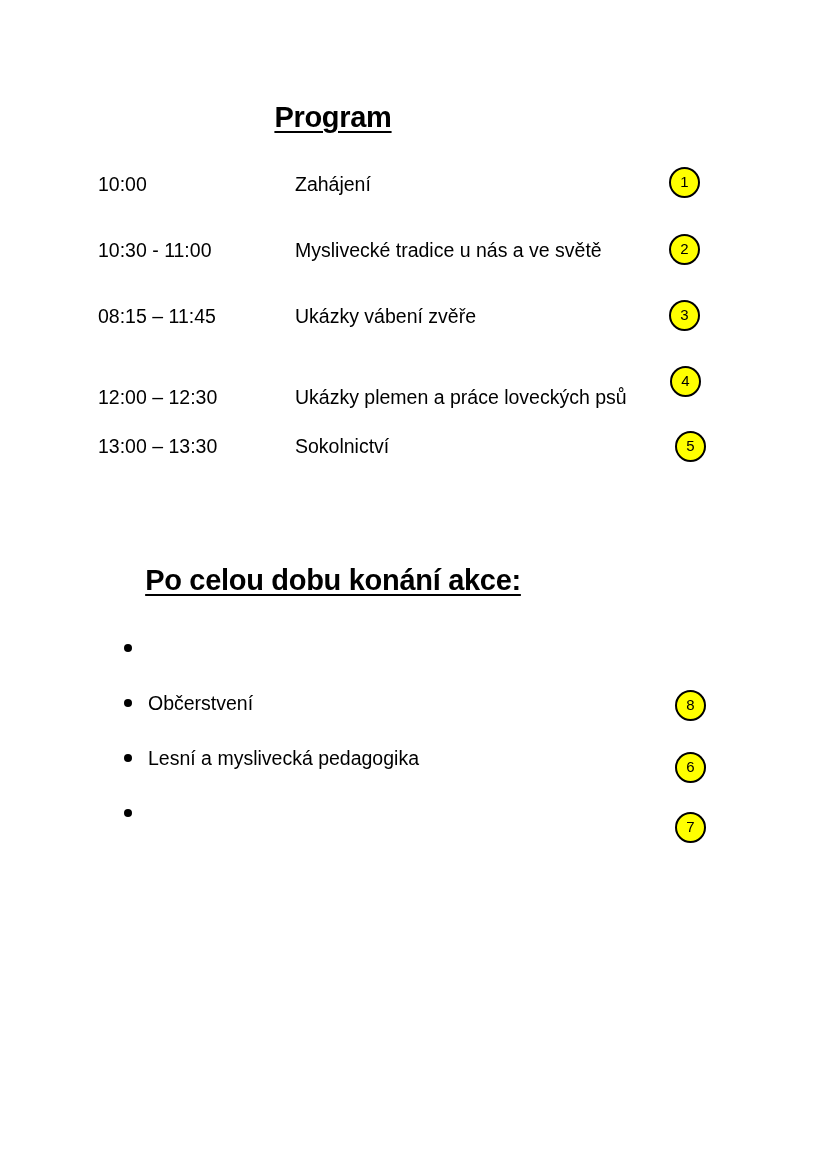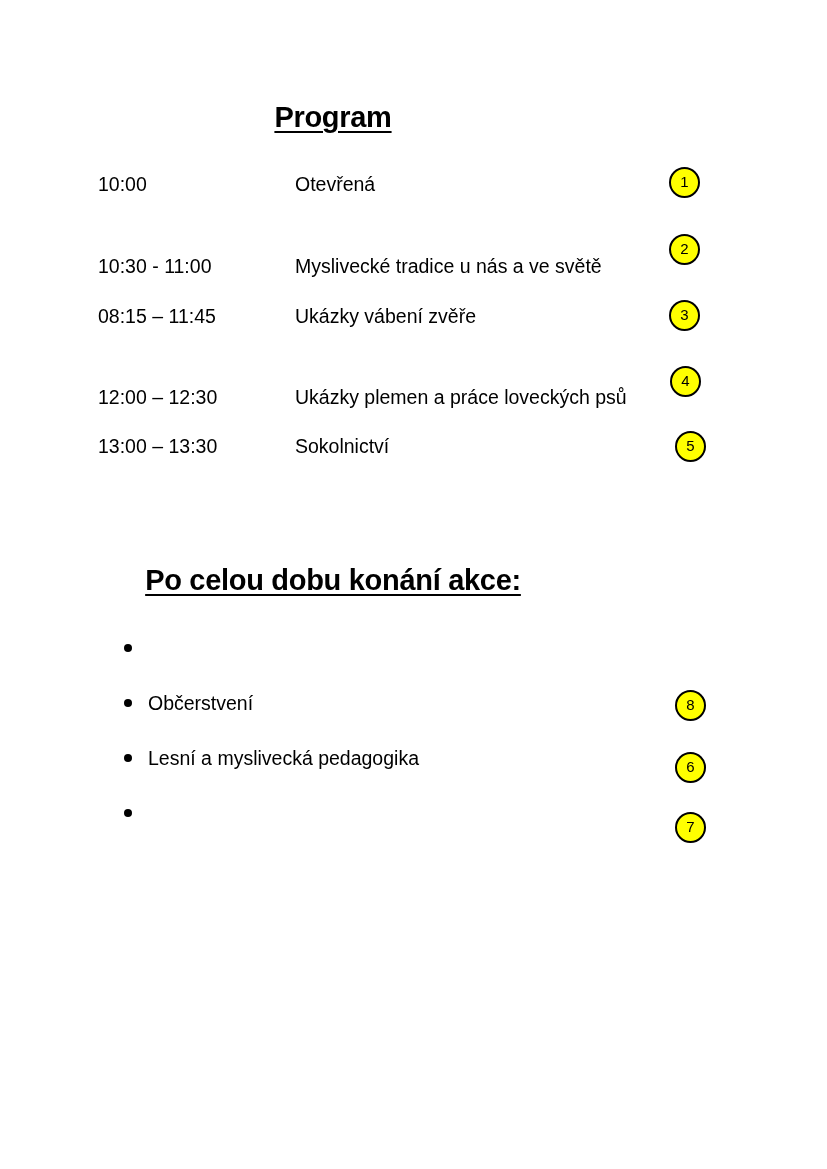--- a/index.html
+++ b/index.html
@@ -86,25 +86,25 @@
       white-space: nowrap;
     }
   </style>
 </head>
 <body>
 
 <div class="title title-program">Program</div>
 
 <div class="row" style="top:169px;">
   <span class="time">10:00</span>
-  <span class="event">Otevřená</span>
+  <span class="event">Zahájení</span>
 </div>
 <div class="badge" style="left:669px; top:167px;">1</div>
 
-<div class="row" style="top:251px;text-decoration:underline;">
+<div class="row" style="top:235px;text-decoration:underline;">
   <span class="time">10:30 - 11:00</span>
   <span class="event">Myslivecké tradice u nás a ve světě</span>
 </div>
 <div class="badge" style="left:669px; top:234px;">2</div>
 
 <div class="row" style="top:301px;">
   <span class="time">08:15 – 11:45</span>
   <span class="event">Ukázky vábení zvěře</span>
 </div>
 <div class="badge" style="left:669px; top:300px;">3</div>

